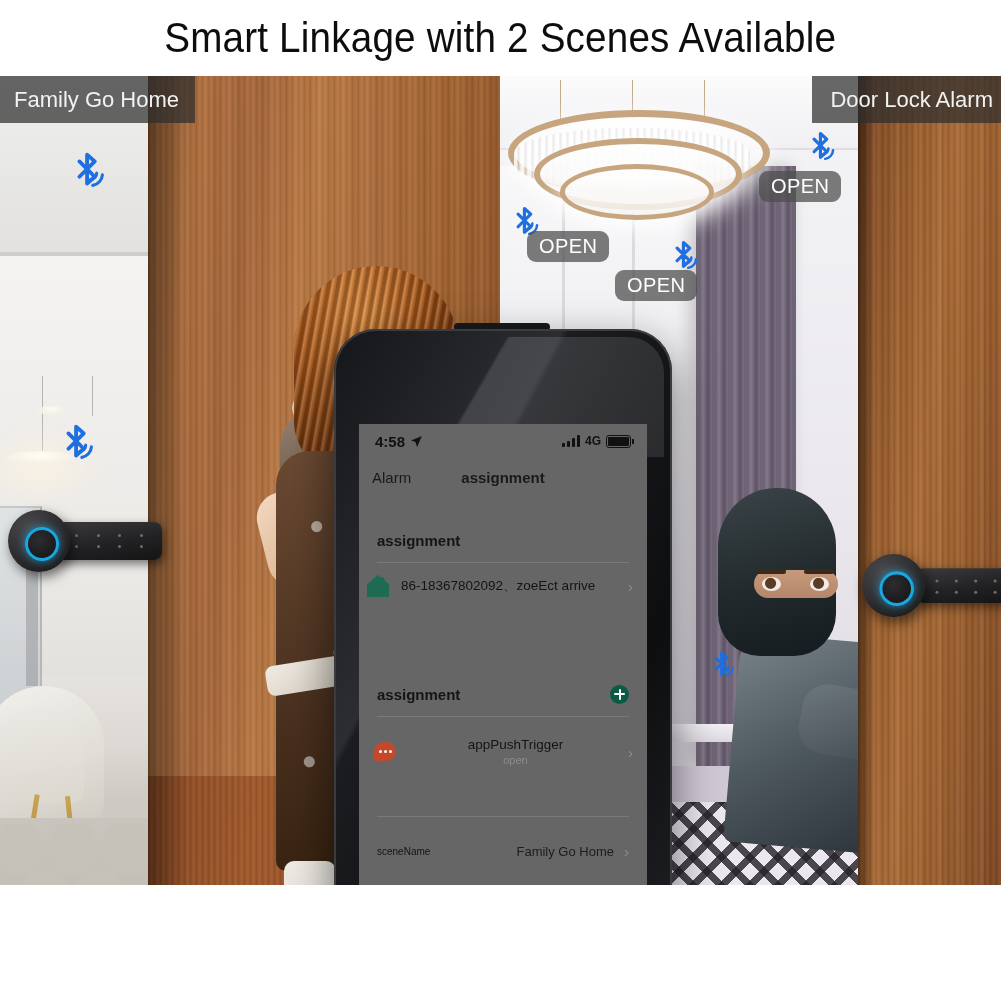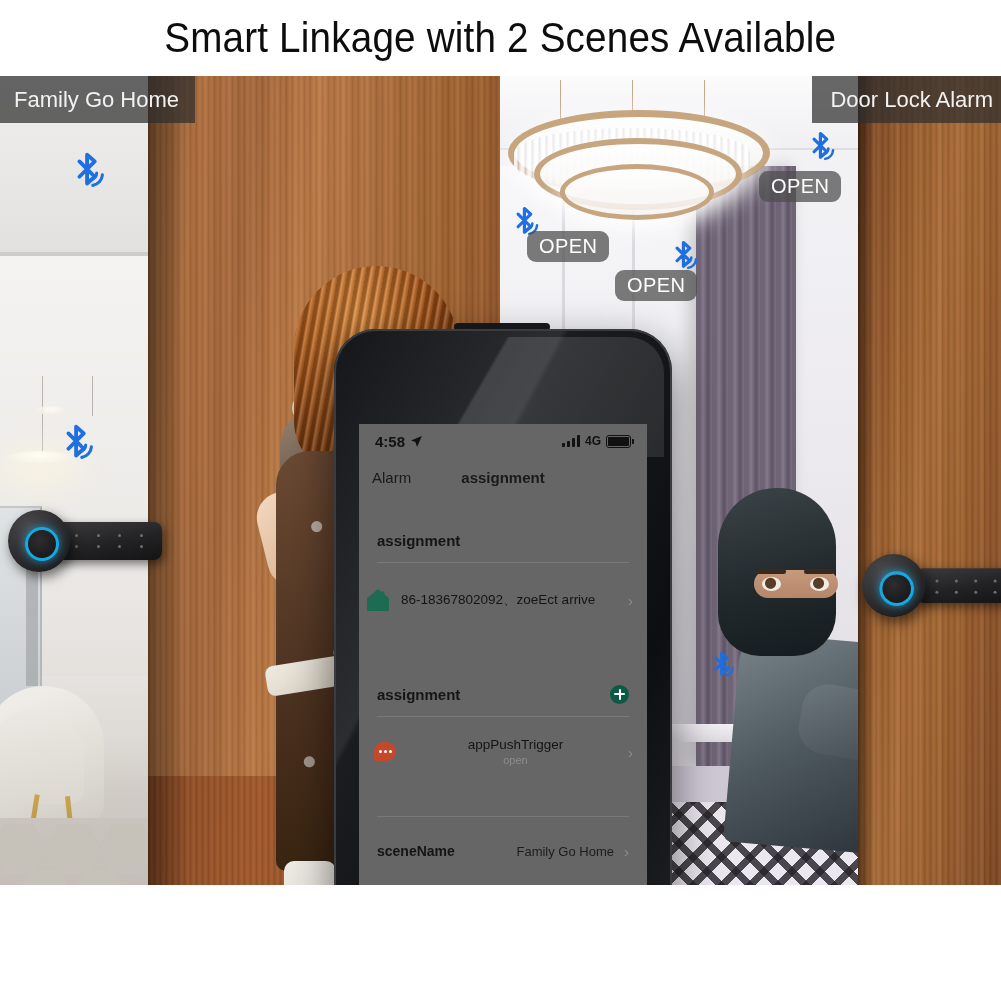--- a/index.html
+++ b/index.html
@@ -479,21 +479,21 @@
       <div class="navbar">
         <span class="nav-cancel">Alarm</span>
         <span class="nav-title">assignment</span>
       </div>
 
       <div class="sec-head" style="top:96px;">
         <span>assignment</span>
       </div>
       <div class="hairline" style="top:138px;"></div>
 
-      <div class="row" style="top:152px;height:48px;padding-left:6px;">
+      <div class="row" style="top:138px;height:48px;padding-left:6px;">
         <span class="row-icon">
           <span class="ico-home"></span>
           <svg class="ico-walk" viewBox="0 0 12 18">
             <circle cx="6.5" cy="2.4" r="2.1" fill="#1d6b52"></circle>
             <path d="M6.2 5.2 L4.2 9.4 L4.2 16.8 M6.2 5.2 L8.6 8.2 L8.6 12.4 M4.2 9.4 L1.6 12.6 M6.2 8.0 L9.8 6.4" stroke="#1d6b52" stroke-width="1.7" fill="none" stroke-linecap="round"></path>
           </svg>
         </span>
         <span class="row-txt">86-18367802092、zoeEct arrive</span>
         <span class="chev">›</span>
       </div>
@@ -514,21 +514,21 @@
         </span>
         <span class="row-txt">
           <span style="display:block">appPushTrigger</span>
           <span class="row-sub">open</span>
         </span>
         <span class="chev">›</span>
       </div>
 
       <div class="hairline" style="top:392px;"></div>
       <div class="row" style="top:404px;height:46px;padding:0 18px;">
-        <span style="flex:1;font-weight:700;font-size:14px;color:#141414;">sceneName</span>
+        <span style="flex:1;font-weight:400;font-size:10px;color:#141414;">sceneName</span>
         <span class="row-val">Family Go Home</span>
         <span class="chev">›</span>
       </div>
 
     </div>
 
   </div>
 </div>
 
 </body></html>

